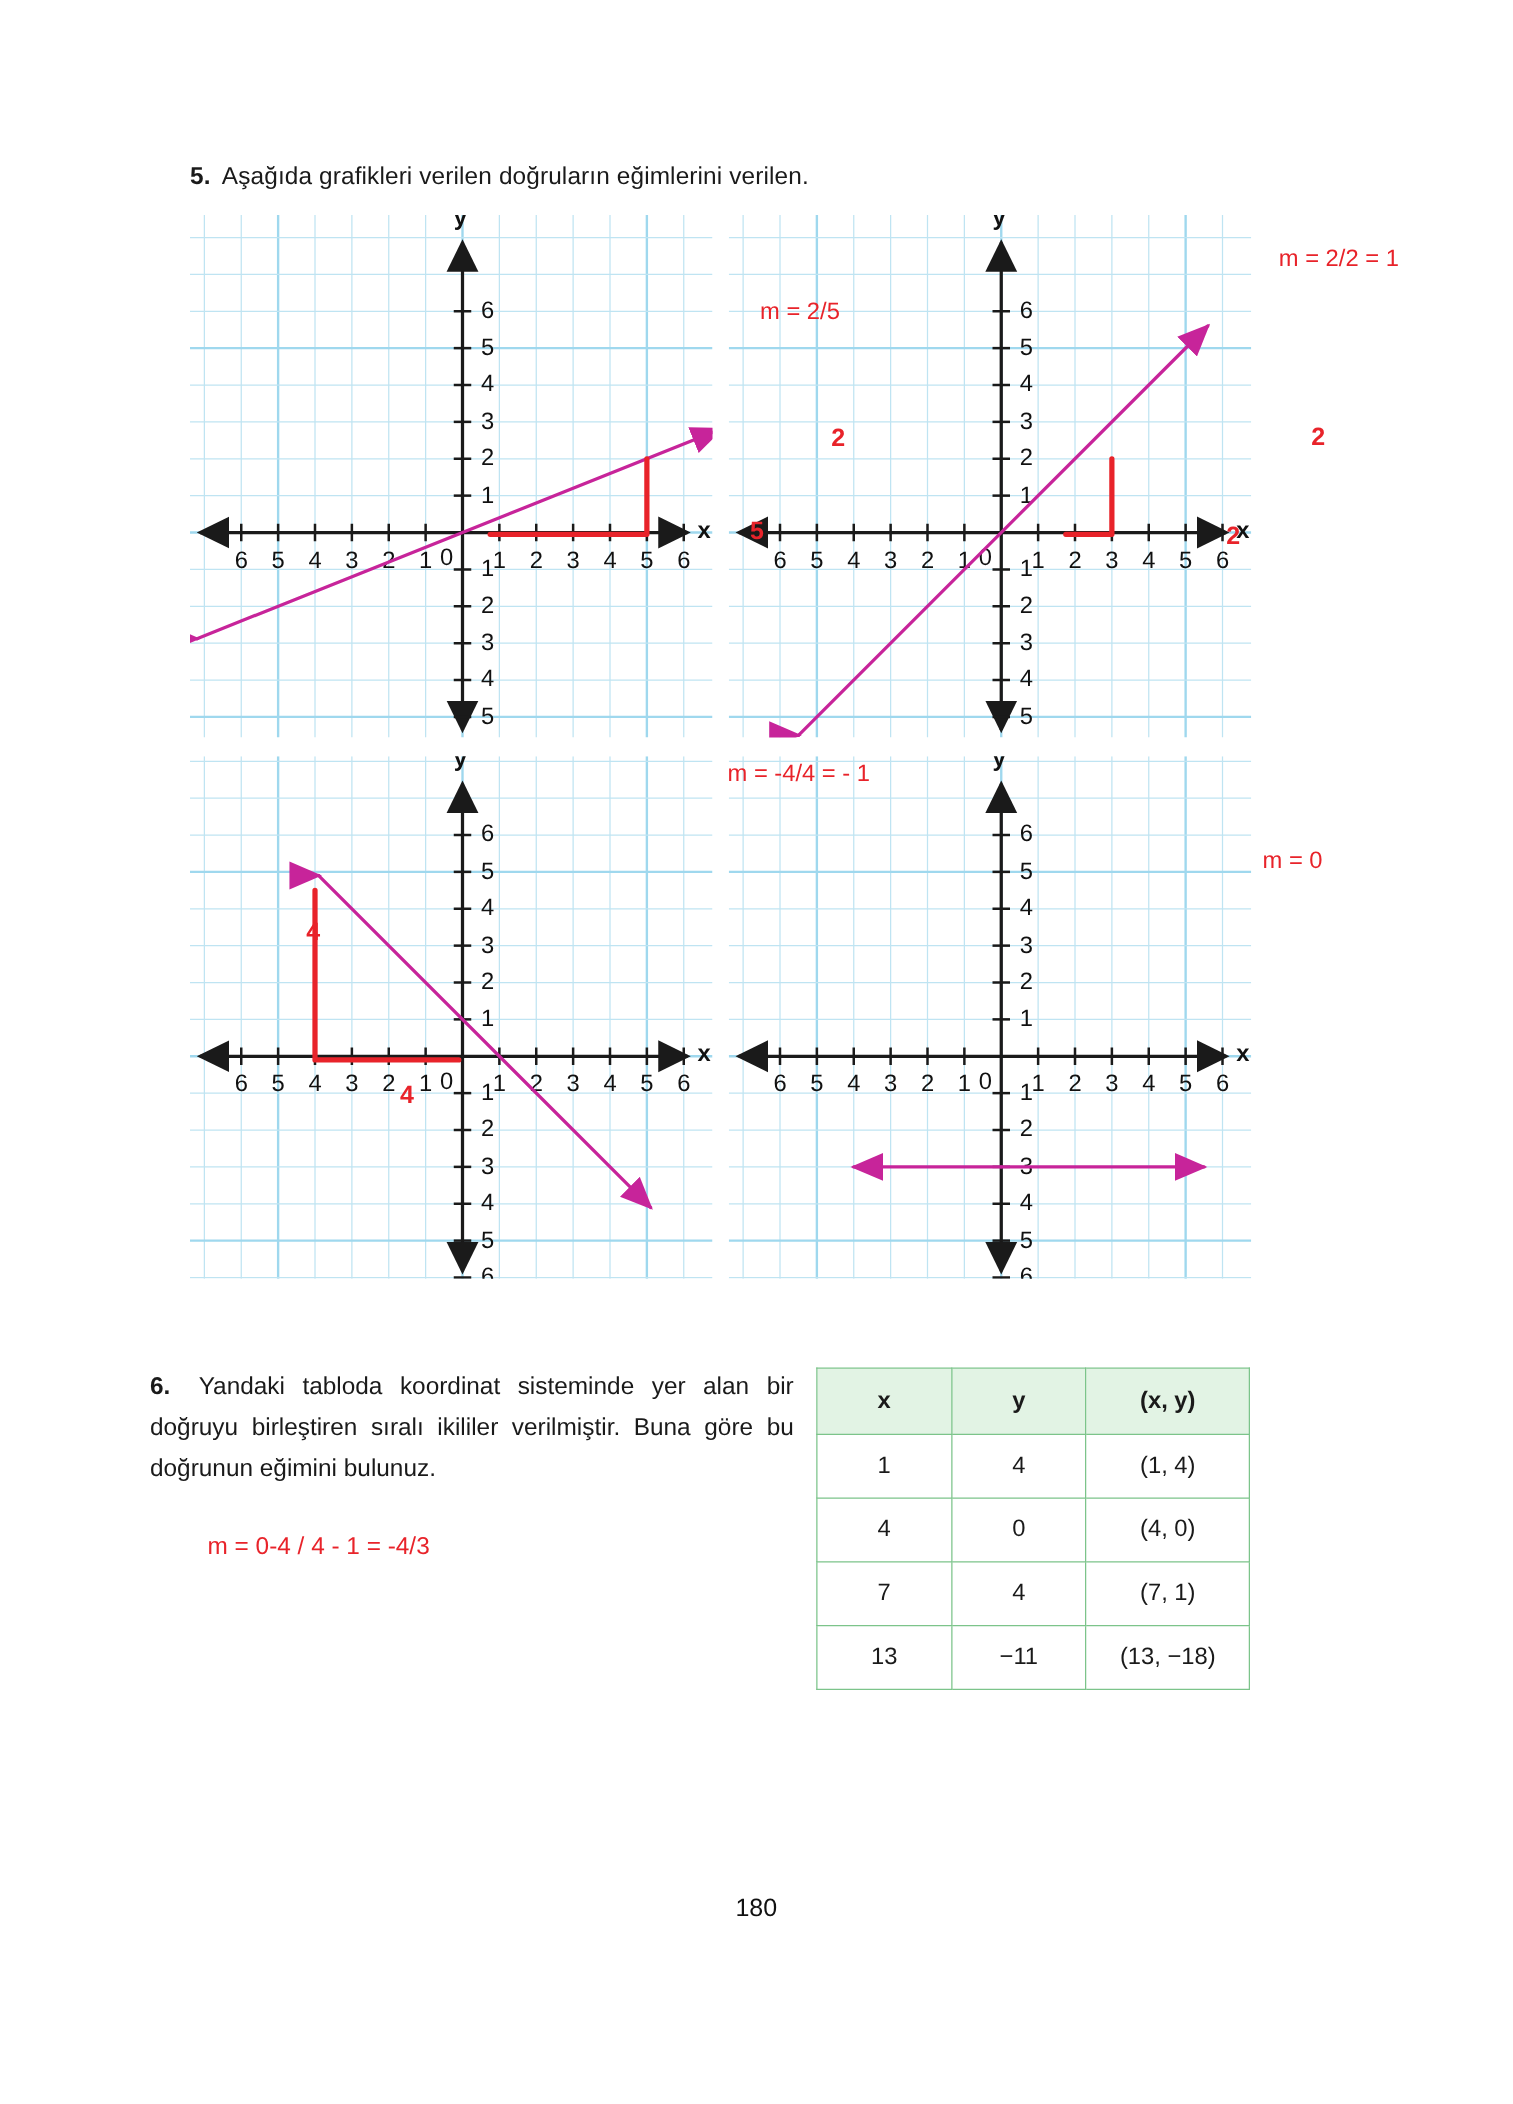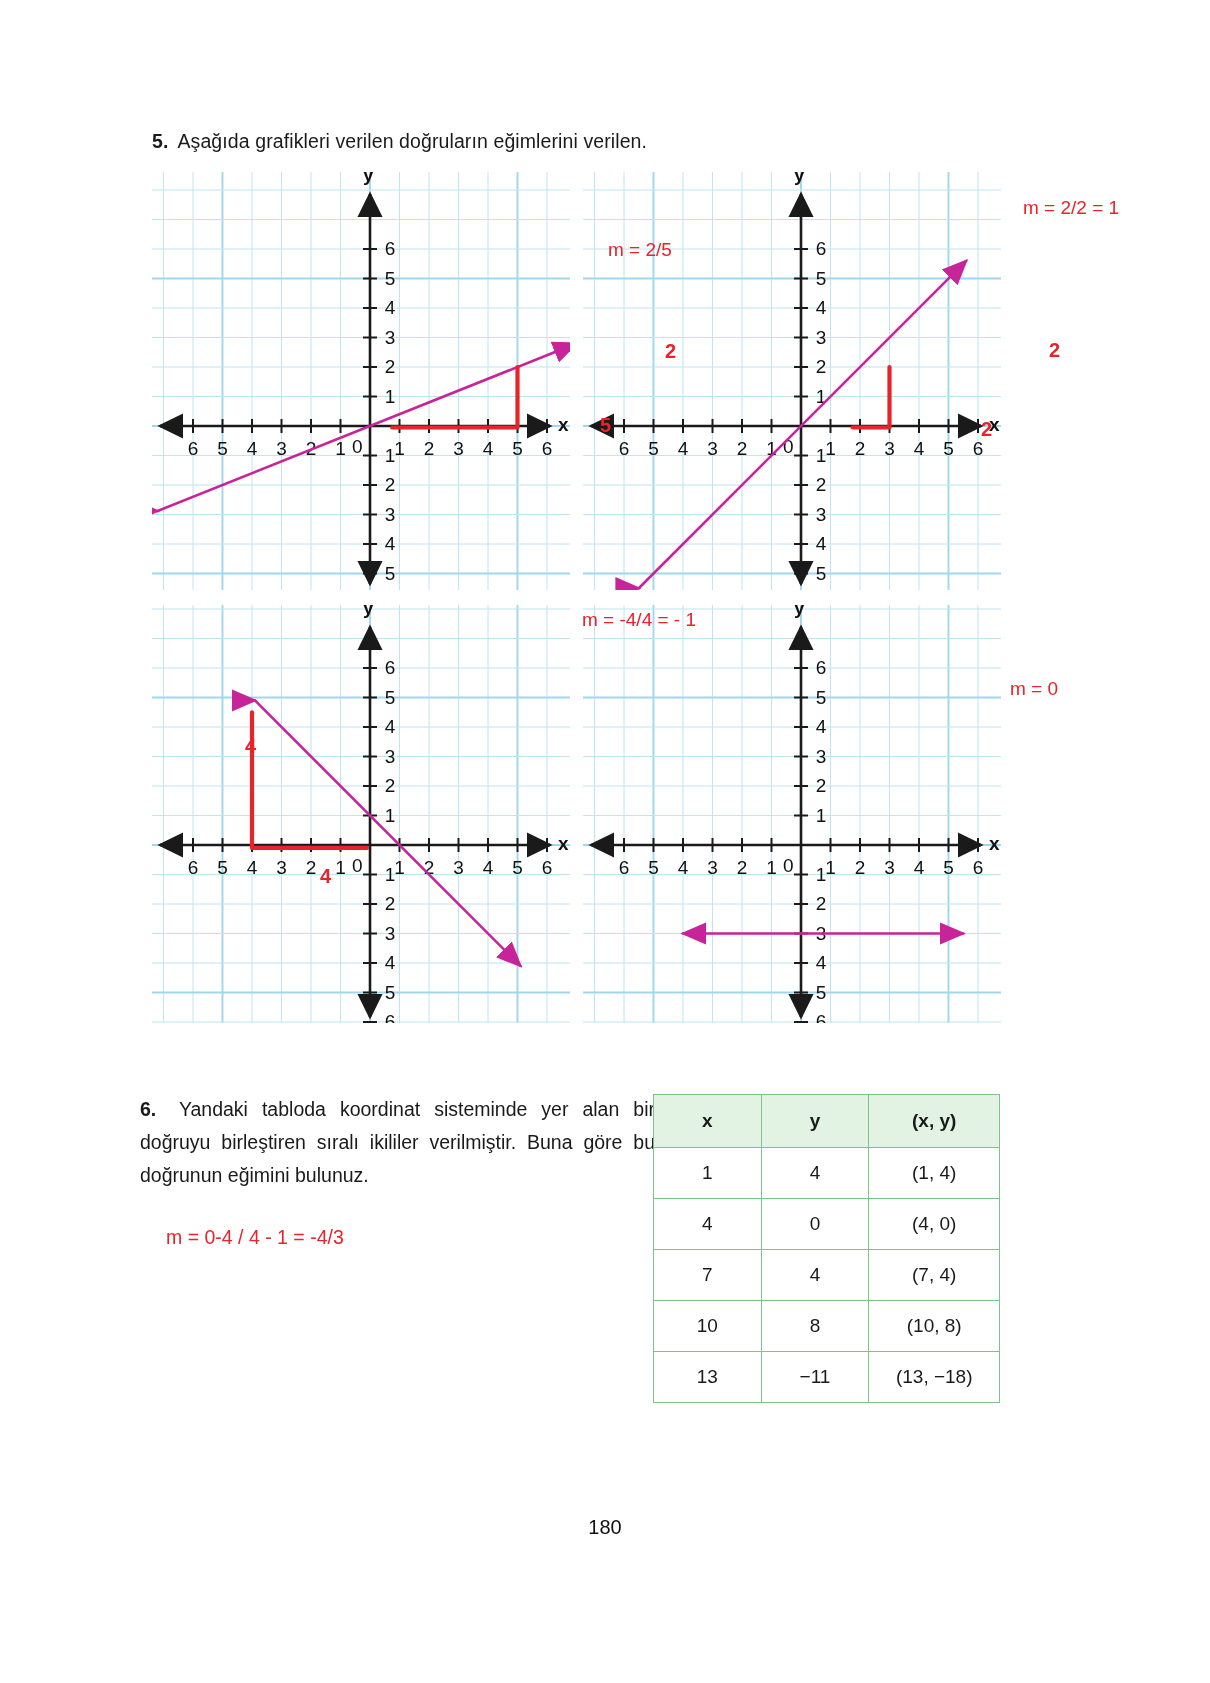--- a/index.html
+++ b/index.html
@@ -38,21 +38,21 @@
 
   .ann {
     position:absolute; color:#e8232a; font-size:19px; white-space:nowrap;
   }
   .ann-small { font-size:20px; font-weight:bold; }
 
   svg.overlay { position:absolute; left:0; top:0; overflow:visible; }
 
   
   .q6-text {
-    position:absolute; left:140px; top:1093px; width:515px;
+    position:absolute; left:120px; top:1093px; width:515px;
     font-size:19.5px; line-height:33px; text-align:justify;
   }
   .q6-text .q-num { font-weight:bold; }
   .q6-answer {
     position:absolute; left:166px; top:1226px;
     color:#e8232a; font-size:19.5px; white-space:nowrap;
   }
 
   table.pairs {
     position:absolute; left:653px; top:1094px;
@@ -560,26 +560,21 @@
         <td class="col-p">(1, 4)</td>
       </tr>
       <tr>
         <td class="col-x">4</td>
         <td class="col-y">0</td>
         <td class="col-p">(4, 0)</td>
       </tr>
       <tr>
         <td class="col-x">7</td>
         <td class="col-y">4</td>
-        <td class="col-p">(7,   4)</td>
-      </tr>
-      <tr>
-        <td class="col-x">10</td>
-        <td class="col-y">8</td>
-        <td class="col-p">(10,   8)</td>
+        <td class="col-p">(7,   1)</td>
       </tr>
       <tr>
         <td class="col-x">13</td>
         <td class="col-y">−11</td>
         <td class="col-p">(13, −18)</td>
       </tr>
     </tbody>
   </table>
 
   <div class="page-number">180</div>

